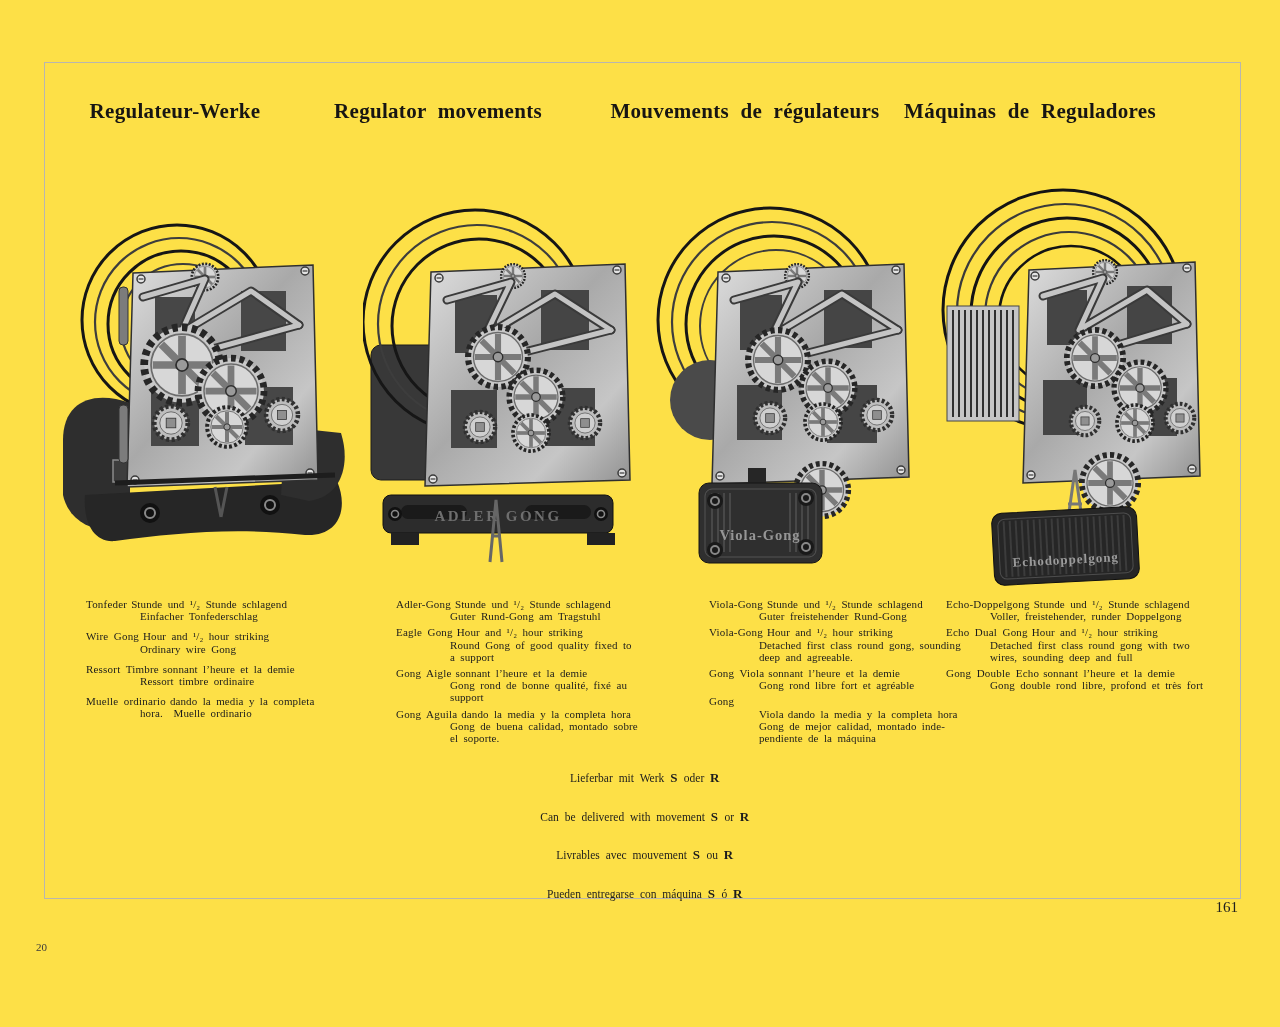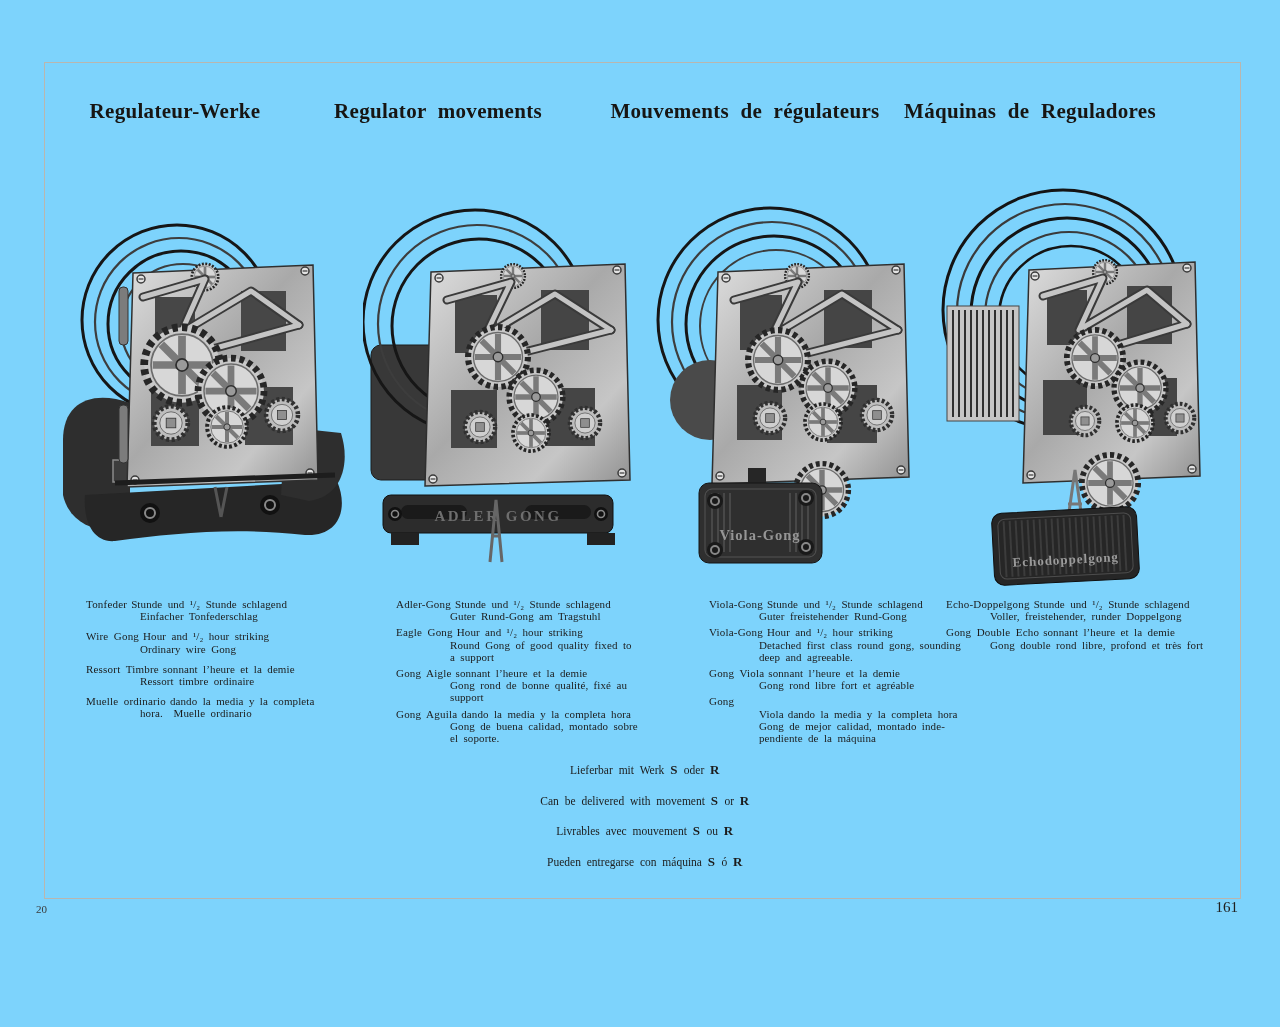--- a/index.html
+++ b/index.html
@@ -1,16 +1,16 @@
 <!DOCTYPE html>
 <html><head>
 <meta charset="utf-8">
 <style>
   html,body{margin:0;padding:0;background:#e8e8e6;}
-  .page{position:relative;width:1280px;height:1027px;background:#7dd3fc;overflow:hidden;
+  .page{position:relative;width:1280px;height:1027px;background:#fde047;overflow:hidden;
         font-family:"Liberation Serif",serif;color:#1c1c1c;}
   .frame{position:absolute;left:44px;top:62px;width:1195px;height:835px;
          border:1px solid #b9b6ae;}
   .colhead{position:absolute;top:99px;height:28px;text-align:center;
            font-size:21px;font-weight:bold;letter-spacing:.3px;word-spacing:6px;color:#171513;}
   .h1{left:35px;width:280px;}
   .h2{left:298px;width:280px;}
   .h3{left:603px;width:284px;}
   .h4{left:887px;width:286px;}
   .fig{position:absolute;}
@@ -22,23 +22,23 @@
   .t4{left:946px;width:272px;}
   .entry{margin:0 0 4px 0;}
   .t1 .entry{margin-bottom:8px;}
   .t1 .entry,.t2 .entry{padding-left:54px;text-indent:-54px;}
   .t3 .entry{padding-left:50px;text-indent:-50px;margin-left:41px;}
   .t4 .entry{padding-left:44px;text-indent:-44px;}
   .term{font-weight:normal;margin-right:4px;letter-spacing:.2px;}
   .desc{white-space:pre;}
   .avail{position:absolute;left:330px;top:751px;width:630px;text-align:center;
          font-size:11.5px;line-height:22.5px;word-spacing:3px;}
-  .avail p{margin:8px;}
+  .avail p{margin:16px;}
   .sr{font-weight:bold;font-size:13px;letter-spacing:.5px;}
-  .pagenum-left{position:absolute;left:36px;top:903px;font-size:11px;color:#3a3a3a;text-align:right;}
+  .pagenum-left{position:absolute;left:36px;top:941px;font-size:11px;color:#3a3a3a;text-align:right;}
   .pagenum-right{position:absolute;left:1188px;top:899px;width:50px;text-align:right;
                  font-size:15px;color:#20201e;}
   svg text{font-family:"Liberation Serif",serif;}
 </style>
 </head>
 <body>
 
 <div class="page">
 
   <svg width="0" height="0" style="position:absolute" aria-hidden="true">
@@ -348,20 +348,23 @@
     <p class="entry"><b class="term">Gong Viola</b><span class="desc">sonnant l’heure et la demie
 Gong rond libre fort et agréable</span></p>
     <p class="entry"><b class="term">Gong Viola</b><span class="desc">dando la media y la completa hora
 Gong de mejor calidad, montado inde-
 pendiente de la máquina</span></p>
   </div>
 
   <div class="textcol t4">
     <p class="entry"><b class="term">Echo-Doppelgong</b><span class="desc">Stunde und ¹/₂ Stunde schlagend
 Voller, freistehender, runder Doppelgong</span></p>
+    <p class="entry"><b class="term">Echo Dual Gong</b><span class="desc">Hour and ¹/₂ hour striking
+Detached first class round gong with two
+wires, sounding deep and full</span></p>
     <p class="entry"><b class="term">Gong Double Echo</b><span class="desc">sonnant l’heure et la demie
 Gong double rond libre, profond et très fort</span></p>
   </div>
 
   <div class="avail">
     <p>
       <span>Lieferbar mit Werk</span>
       <b class="sr">S</b>
       <span>oder</span>
       <b class="sr">R</b>

